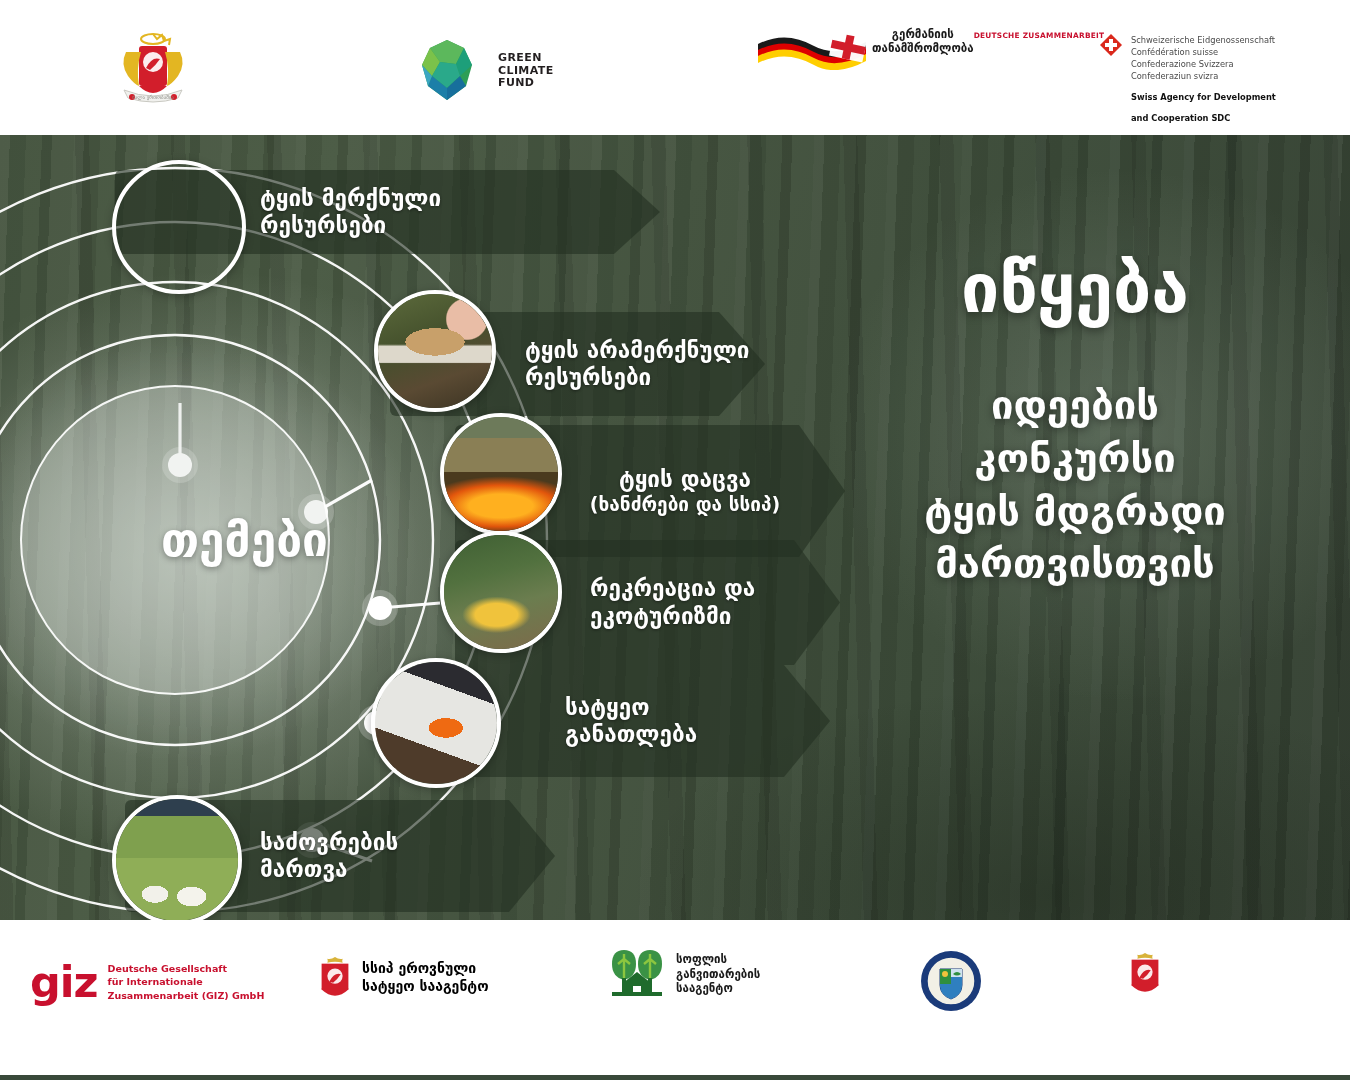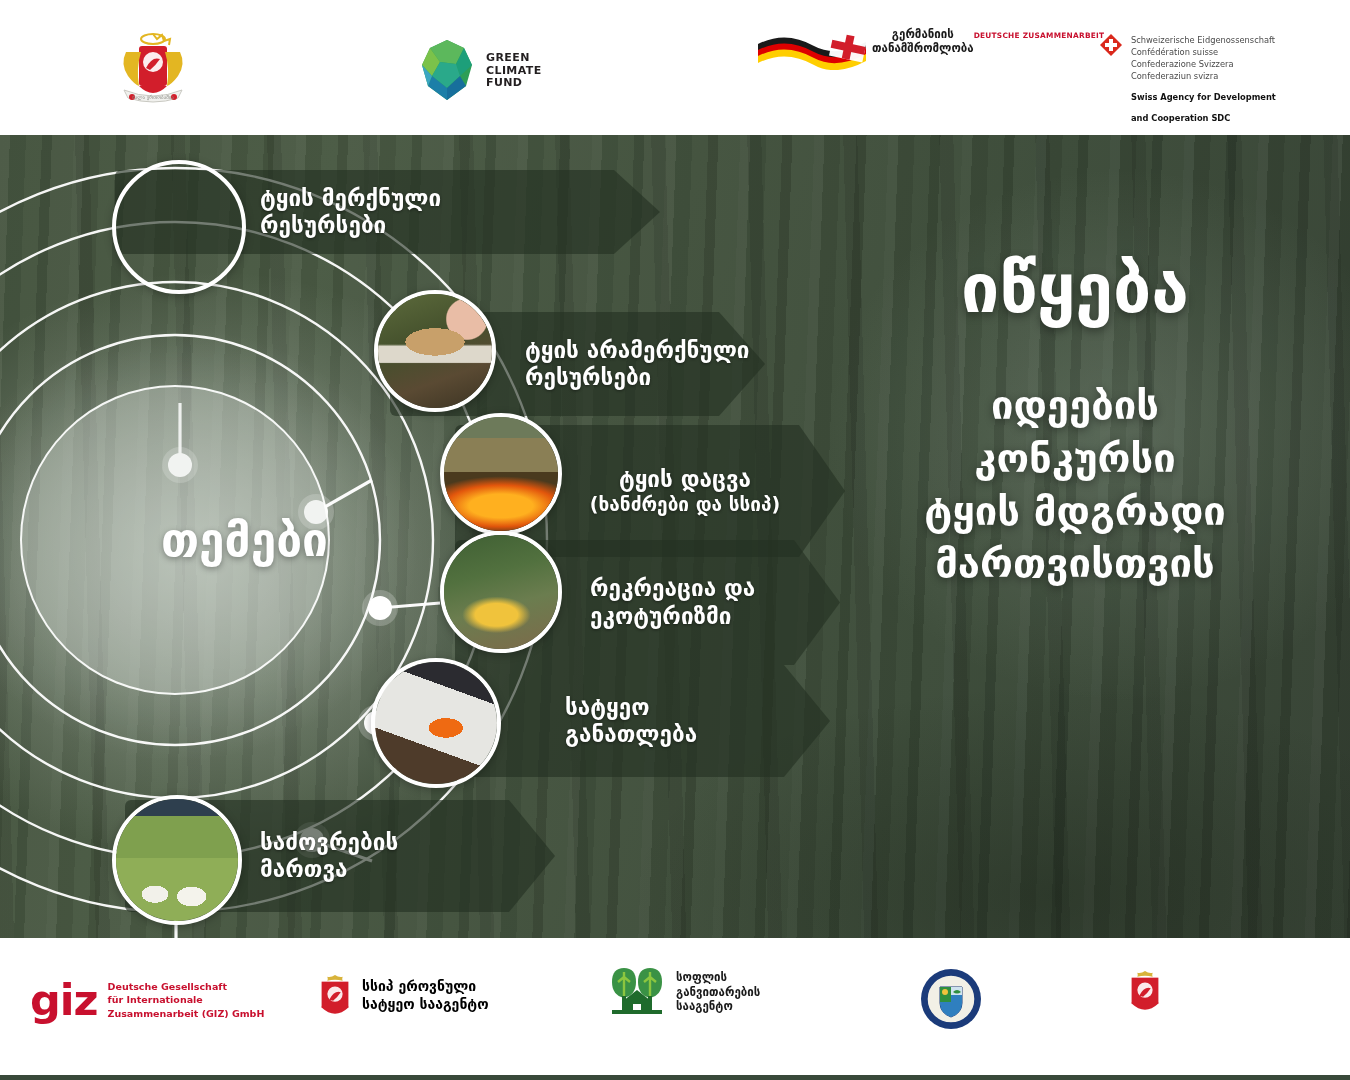--- a/index.html
+++ b/index.html
@@ -14,21 +14,21 @@
   
   #header {
     position: absolute; top: 0; left: 0;
     width: 1350px; height: 135px;
     background: #ffffff;
     display: flex; align-items: center;
   }
   .hdr-slot { position: absolute; display: flex; align-items: center; }
 
   
-  .gcf-wrap { display: flex; align-items: center; gap: 8px; }
+  .gcf-wrap { display: flex; align-items: center; gap: 20px; }
   .gcf-text { font-size: 11px; line-height: 1.18; font-weight: 700; color: #231f20;
               letter-spacing: .4px; font-family: "DejaVu Sans", sans-serif; }
 
   
   .gerc { display: flex; align-items: flex-start; }
   .gerc-ka { font-size: 11.5px; font-weight: 700; color: #1a1a1a; line-height: 1.2; text-align:center;}
   .gerc-de { font-size: 7.4px; font-weight: 700; color: #c8102e; letter-spacing: .25px; margin-top: 3px; }
 
   
   .swiss { display: flex; align-items: flex-start; gap: 9px; }
@@ -167,21 +167,21 @@
   #subtitle {
     margin-top: 56px;
     font-size: 40px; font-weight: 700; line-height: 1.32;
     text-shadow: 0 2px 8px rgba(0,0,0,.42);
     white-space: pre-line;
   }
 
   
   #footer {
     position: absolute; bottom: 0; left: 0;
-    width: 1350px; height: 142px; background: #fff;
+    width: 1350px; height: 160px; background: #fff;
   }
   .ft-slot { position: absolute; display: flex; align-items: center; gap: 10px; }
   .ft-text { font-size: 14px; font-weight: 700; color: #000000; line-height: 1.28; }
   .ft-text-sm { font-size: 11.5px; font-weight: 700; color: #1a1a1a; line-height: 1.3; }
   .giz-word {
     font-size: 43px; font-weight: 700; color: #c8102e; letter-spacing: -1px;
     font-family: "DejaVu Sans", sans-serif; line-height: .9;
   }
   .giz-desc { font-size: 9.5px; color: #c8102e; line-height: 1.42; font-weight: 600; }
   #bottom-strip {

